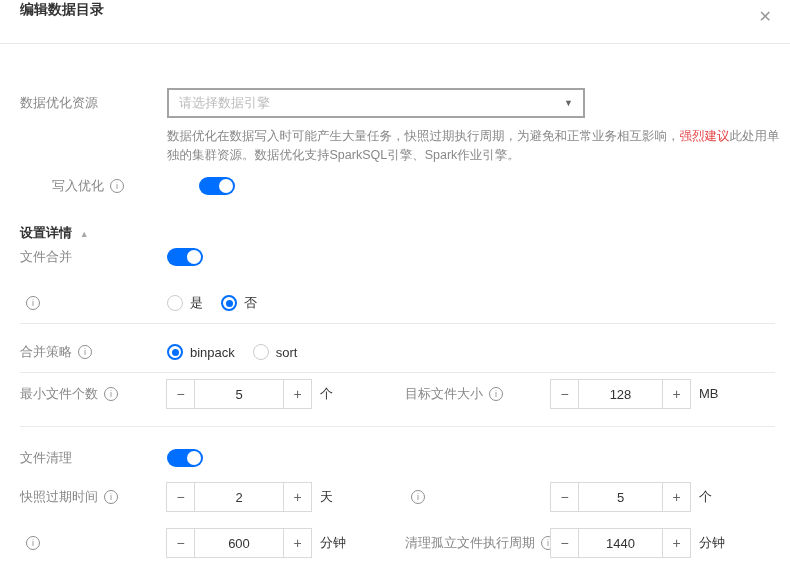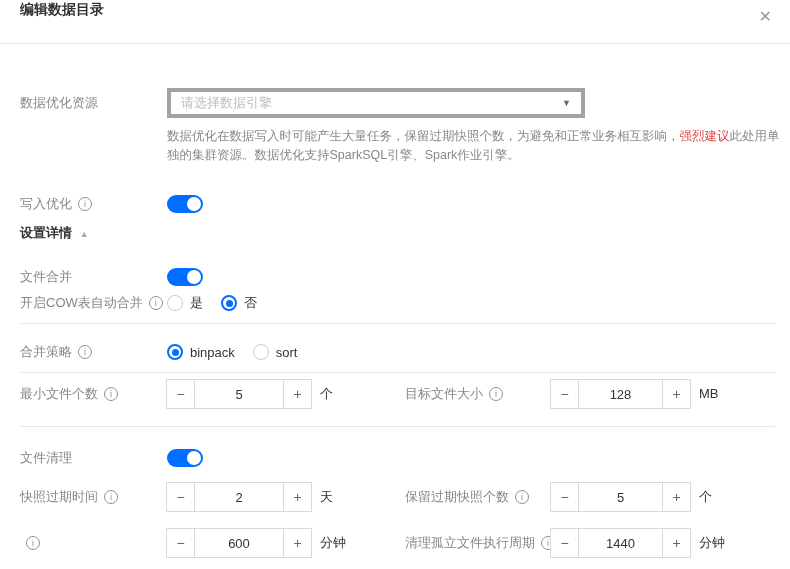--- a/index.html
+++ b/index.html
@@ -16,32 +16,32 @@
   #hr2{left:20px;right:15px;top:372px;}
   #hr3{left:20px;right:15px;top:426px;}
   
   .flexrow{position:absolute;left:20px;right:20px;display:flex;align-items:center;}
   .lblbox{width:147px;display:flex;align-items:center;font-size:13px;color:#878787;flex:none;}
   .info{width:14px;height:14px;border-radius:50%;border:1px solid #8f8f8f;color:#8f8f8f;
         font-size:9px;line-height:1;display:inline-flex;align-items:center;justify-content:center;
         margin-left:6px;cursor:pointer;flex:none;}
   
   #row-select{top:88px;height:30px;}
-  .select{position:absolute;left:147px;top:0;width:418px;height:30px;border:4px solid #a3a3a3;
+  .select{position:absolute;left:147px;top:0;width:418px;height:30px;border:2px solid #a3a3a3;
           display:flex;align-items:center;padding:0 10px;cursor:pointer;background:#fff;}
   .placeholder{color:#bcbcbc;font-size:13px;}
   .sel-arrow{margin-left:auto;color:#666;font-size:9px;}
   .help{position:absolute;left:167px;top:127px;width:622px;font-size:12.5px;line-height:19px;color:#898989;}
   .help .em{color:var(--danger);}
   
   .toggle{width:36px;height:18px;border-radius:10px;background:#ccc;position:relative;cursor:pointer;flex:none;}
   .toggle.selected{background:var(--accent);}
   .toggle::after{content:"";position:absolute;top:2px;right:2px;width:14px;height:14px;border-radius:50%;background:#fff;}
-  #row-writeopt{top:195px;height:18px;}
-  #row-filemerge{top:268px;height:18px;}
+  #row-writeopt{top:177px;height:18px;margin-left:32px;}
+  #row-filemerge{top:248px;height:18px;}
   #row-fileclean{top:449px;height:18px;}
   
   .section{position:absolute;left:20px;top:224px;font-size:13px;font-weight:bold;color:#333;cursor:pointer;text-align:right;}
   .caret{color:#a8a8a8;font-size:9px;margin-left:4px;font-weight:normal;}
   
   #row-cow{top:294px;height:18px;}
   #row-strategy{top:343px;height:18px;}
   .radios{display:flex;align-items:center;}
   .radio-item{display:flex;align-items:center;cursor:pointer;font-size:13px;color:#333;margin-right:18px;}
   .radio{width:16px;height:16px;border-radius:50%;border:1px solid #ccc;background:#fff;
@@ -73,21 +73,21 @@
   <div class="close">✕</div>
   <div class="hr" id="hr0"></div>
 
   <div class="flexrow" id="row-select">
     <div class="lblbox">数据优化资源</div>
     <div class="select">
       <span class="placeholder">请选择数据引擎</span>
       <span class="sel-arrow">▼</span>
     </div>
   </div>
-  <div class="help"><span>数据优化在数据写入时可能产生大量任务，保留过期快照个数，为避免和正常业务相互影响，</span><span class="em">强烈建议</span><span>此处用单独的集群资源。数据优化支持SparkSQL引擎、Spark作业引擎。</span></div>
+  <div class="help"><span>数据优化在数据写入时可能产生大量任务，快照过期执行周期，为避免和正常业务相互影响，</span><span class="em">强烈建议</span><span>此处用单独的集群资源。数据优化支持SparkSQL引擎、Spark作业引擎。</span></div>
 
   <div class="flexrow" id="row-writeopt">
     <div class="lblbox">
       <span>写入优化</span>
       <span class="info">i</span>
     </div>
     <div class="toggle selected"></div>
   </div>
 
   <div class="section">
@@ -95,21 +95,20 @@
     <span class="caret">▲</span>
   </div>
 
   <div class="flexrow" id="row-filemerge">
     <div class="lblbox">文件合并</div>
     <div class="toggle selected"></div>
   </div>
 
   <div class="flexrow" id="row-cow">
     <div class="lblbox">
-      <span>开启COW表自动合并</span>
       <span class="info">i</span>
     </div>
     <div class="radios">
       <label class="radio-item">
         <span class="radio">
             <span class="dot"></span>
           </span>
         <span>是</span>
       </label>
       <label class="radio-item">
@@ -181,21 +180,20 @@
       <span>快照过期时间</span>
       <span class="info">i</span>
     </div>
     <div class="stepper sc1">
       <button class="stepbtn minus">−</button>
       <input class="stepinput" value="2" style="">
       <button class="stepbtn plus">+</button>
     </div>
     <span class="unit su1">天</span>
     <div class="slabel sl2">
-      <span>保留过期快照个数</span>
       <span class="info">i</span>
     </div>
     <div class="stepper sc2">
       <button class="stepbtn minus">−</button>
       <input class="stepinput" value="5" style="">
       <button class="stepbtn plus">+</button>
     </div>
     <span class="unit su2">个</span>
   </div>
 

